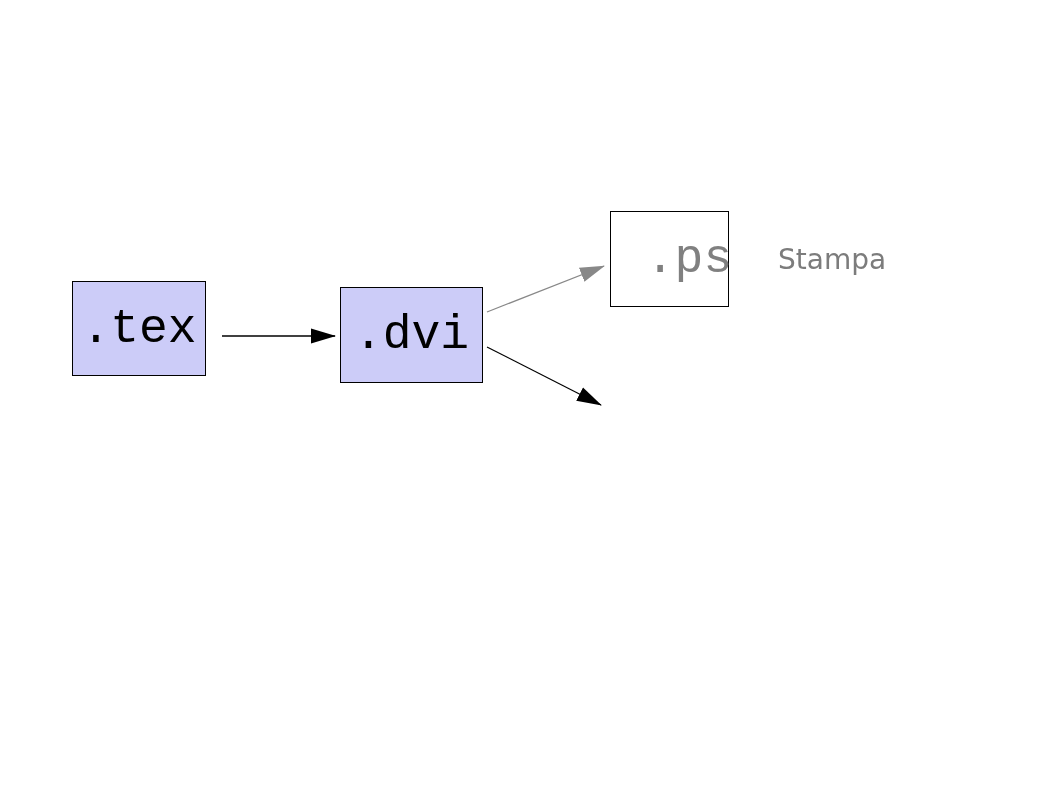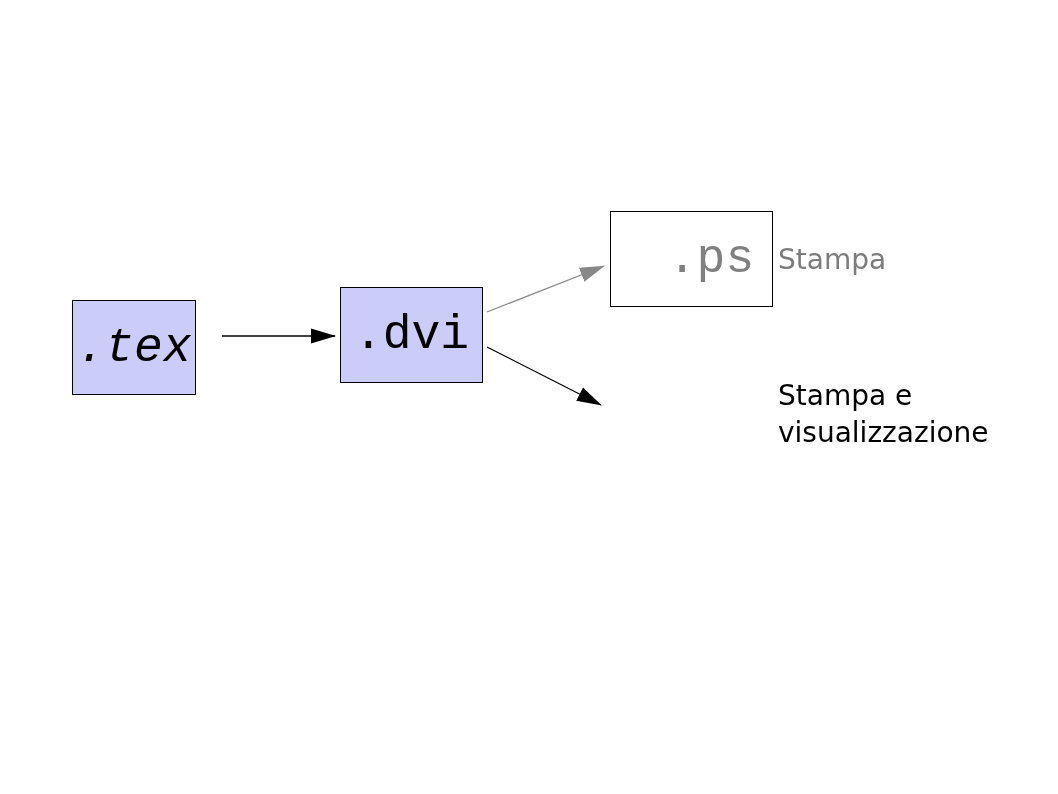--- a/index.html
+++ b/index.html
@@ -37,23 +37,23 @@
   .node-filled {
     background: #ccccf8;
     border: 1.5px solid #000000;
     color: #000000;
   }
   .node-outline {
     background: #ffffff;
     border: 1.5px solid #000000;
     color: #808080;
   }
-  .node-tex { left: 72px;  top: 300px; width: 124px; height: 95px; font-style: italic; }
+  .node-tex { left: 72px;  top: 281px; width: 134px; height: 95px; }
   .node-dvi { left: 340px; top: 287px; width: 143px; height: 96px; text-align: center; }
-  .node-ps  { left: 610px; top: 211px; width: 163px; height: 96px; padding-left: 39px; }
+  .node-ps  { left: 610px; top: 211px; width: 119px; height: 96px; padding-left: 39px; }
   .node-pdf { left: 610px; top: 365px; width: 145px; height: 97px; }
   .annotation {
     position: absolute;
     font-family: "DejaVu Sans", "Liberation Sans", sans-serif;
     font-size: 28px;
     line-height: 37px;
   }
   .annotation-ps {
     left: 778px;
     top: 241px;
@@ -95,15 +95,14 @@
     <span>.dvi</span>
   </div>
 
   <div class="node node-outline node-ps">
     <span>.ps</span>
   </div>
 
 
   <div class="annotation annotation-ps">Stampa</div>
 
-  <div class="annotation annotation-pdf">Stampa e visualizzazione</div>
 
 </div>
 
 </body></html>

